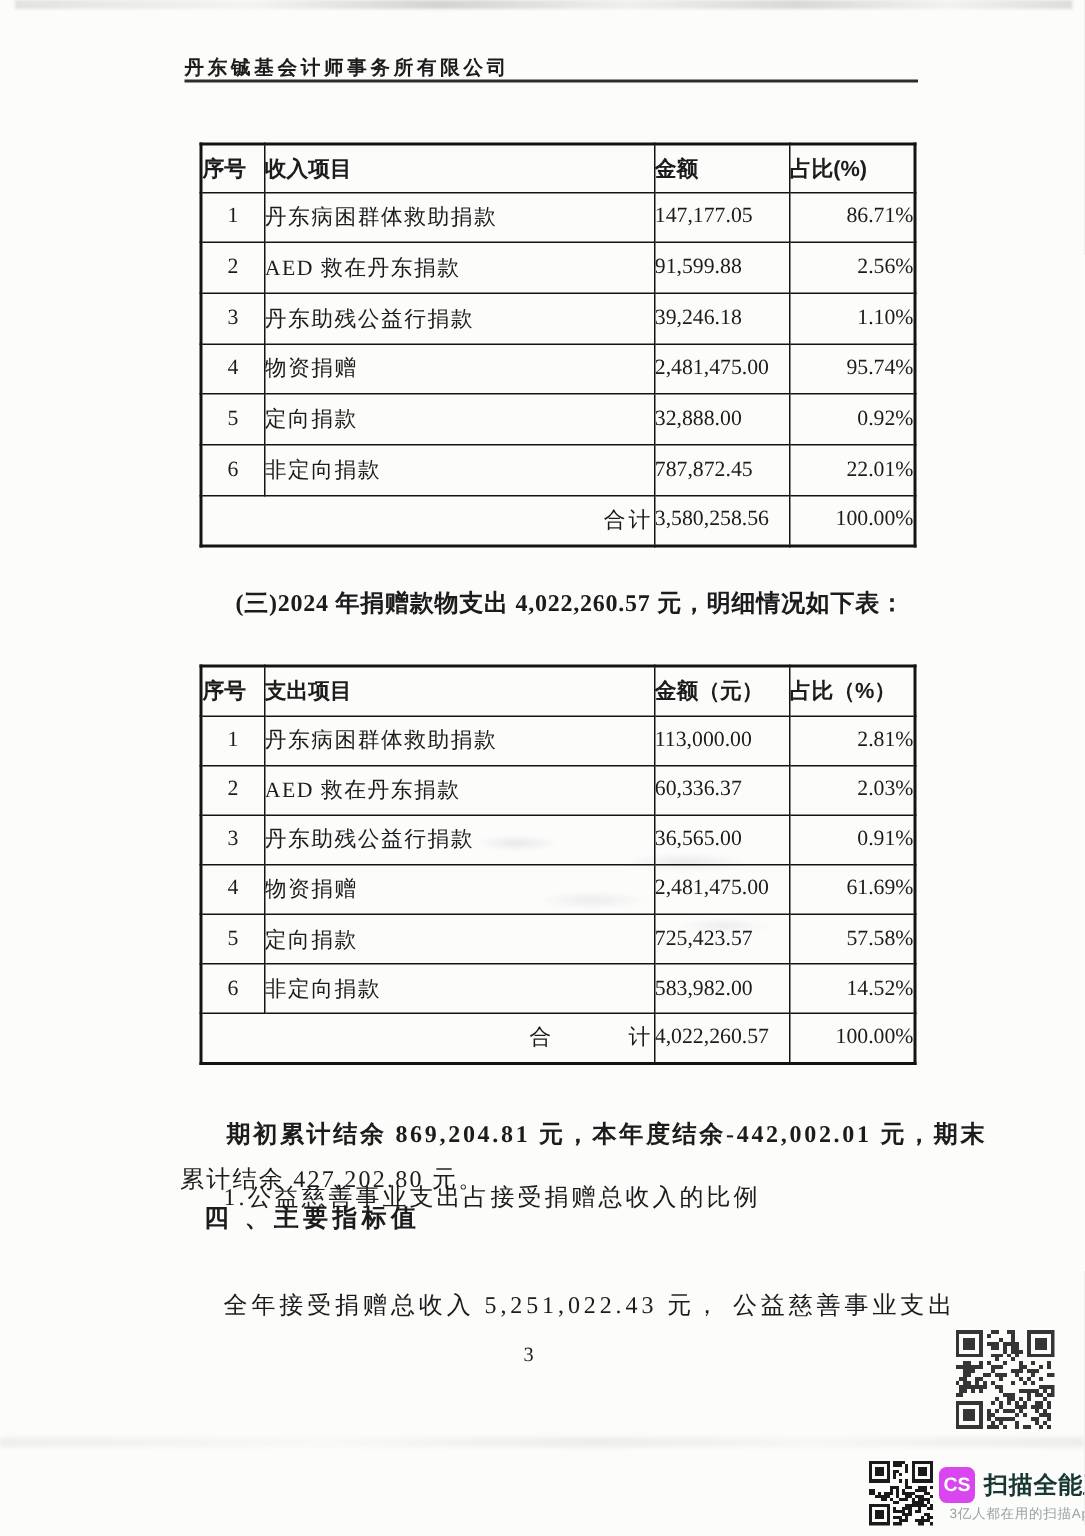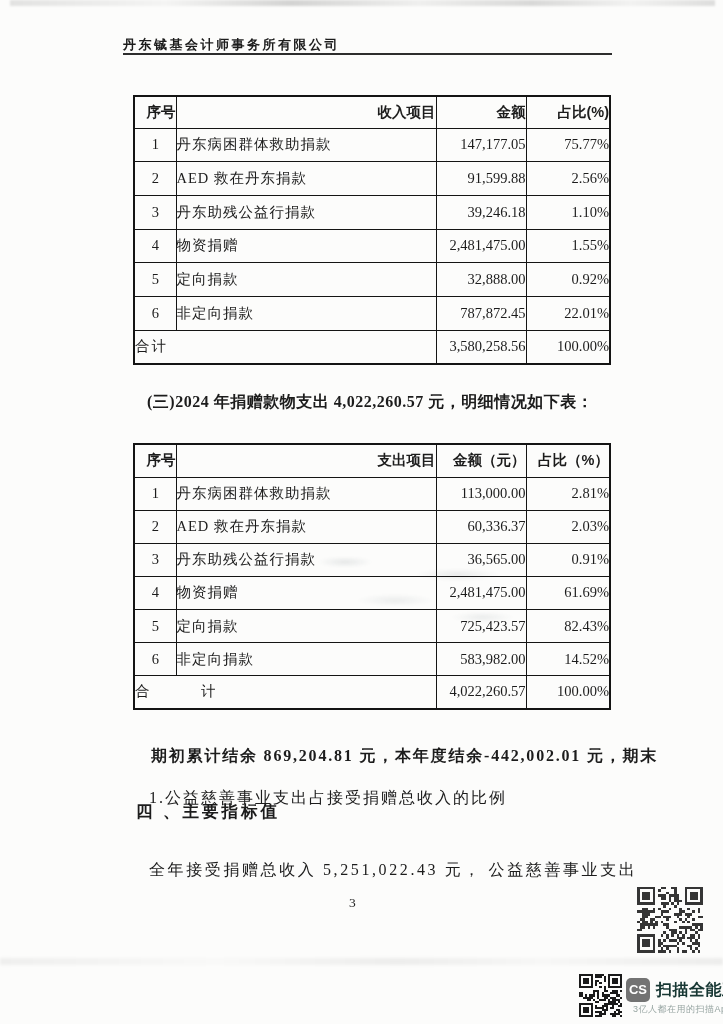--- a/index.html
+++ b/index.html
@@ -37,56 +37,56 @@
   .header-rule{position:absolute;left:123px;top:53px;width:489px;height:2px;background:#2d2d2d;}
   
   table.doc{
     position:absolute;border-collapse:collapse;table-layout:fixed;
     width:476px;left:133px;font-size:14.5px;
   }
   table.doc,table.doc th,table.doc td{border:1.5px solid #141414;}
   table.doc{border-width:2px;}
   table.doc th{
     font-family:"Liberation Sans","DejaVu Sans",sans-serif;
-    font-weight:bold;font-size:14.5px;text-align:right;padding:0;
+    font-weight:bold;font-size:14.5px;text-align:left;padding:0;
   }
   table.doc td{padding:0;white-space:nowrap;overflow:hidden;}
   #income-table{top:95px;}
   #income-table tr{height:33.7px;}
   #income-table thead tr{height:32px;}
   #expense-table{top:443px;}
   #expense-table tr{height:33.1px;}
   td.c-num{text-align:center;}
   td.c-item{text-align:left;padding-left:6px;letter-spacing:1px;}
-  td.c-amt{text-align:right;padding-right:3px;}
+  td.c-amt{padding-right:3px;}
   td.c-pct{text-align:right;padding-right:2px;}
-  tfoot td.t-label{text-align:left;letter-spacing:2px;}
+  tfoot td.t-label{text-align:right;letter-spacing:2px;}
   
   .bodyline{position:absolute;white-space:nowrap;font-size:16px;}
-  .intro{left:147px;top:392px;font-weight:600;letter-spacing:.5px;}
+  .intro{left:157px;top:392px;font-weight:600;letter-spacing:.5px;}
   .sec-title{
     font-family:"Liberation Sans","DejaVu Sans",sans-serif;
     font-weight:bold;font-size:16.5px;letter-spacing:2px;
   }
   .sec3{left:155px;top:716px;}
   .p3a{left:151px;top:746px;letter-spacing:1.8px;font-weight:bold;}
   .p3b{left:120px;top:776px;letter-spacing:1.5px;}
   .sec4{left:136px;top:801px;letter-spacing:3px;}
   .p4a{left:149px;top:788px;letter-spacing:2px;}
   .p4b{left:149px;top:860px;letter-spacing:2.6px;}
   .pageno{position:absolute;left:349px;top:895px;font-size:13.5px;}
   
   .qr{position:absolute;}
   .qr svg{display:block;}
   .qr-big{left:637px;top:886px;width:66px;height:67px;opacity:.88;}
   .qr-small{left:579px;top:974px;width:43px;height:43px;}
   
   .wm-logo{
     position:absolute;left:626px;top:978px;width:24px;height:24px;
-    background:#737373;border-radius:5px;color:#fff;
+    background:#d946ef;border-radius:5px;color:#fff;
     font-family:"Liberation Sans","DejaVu Sans",sans-serif;
     font-weight:bold;font-size:13px;line-height:24px;text-align:center;
   }
   .wm-title{
     position:absolute;left:656px;top:980px;
     font-family:"Liberation Sans","DejaVu Sans",sans-serif;
     font-weight:bold;font-size:16px;color:#173733;white-space:nowrap;letter-spacing:.5px;
   }
   .wm-tagline{
     position:absolute;left:633px;top:1003px;
@@ -119,39 +119,39 @@
         <th>收入项目</th>
         <th>金额</th>
         <th>占比(%)</th>
       </tr>
     </thead>
     <tbody>
         <tr>
           <td class="c-num">1</td>
           <td class="c-item">丹东病困群体救助捐款</td>
           <td class="c-amt">147,177.05</td>
-          <td class="c-pct">75.77%</td>
+          <td class="c-pct">86.71%</td>
         </tr>
         <tr>
           <td class="c-num">2</td>
           <td class="c-item">AED 救在丹东捐款</td>
           <td class="c-amt">91,599.88</td>
           <td class="c-pct">2.56%</td>
         </tr>
         <tr>
           <td class="c-num">3</td>
           <td class="c-item">丹东助残公益行捐款</td>
           <td class="c-amt">39,246.18</td>
           <td class="c-pct">1.10%</td>
         </tr>
         <tr>
           <td class="c-num">4</td>
           <td class="c-item">物资捐赠</td>
           <td class="c-amt">2,481,475.00</td>
-          <td class="c-pct">1.55%</td>
+          <td class="c-pct">95.74%</td>
         </tr>
         <tr>
           <td class="c-num">5</td>
           <td class="c-item">定向捐款</td>
           <td class="c-amt">32,888.00</td>
           <td class="c-pct">0.92%</td>
         </tr>
         <tr>
           <td class="c-num">6</td>
           <td class="c-item">非定向捐款</td>
@@ -207,39 +207,40 @@
         <tr>
           <td class="c-num">4</td>
           <td class="c-item">物资捐赠</td>
           <td class="c-amt">2,481,475.00</td>
           <td class="c-pct">61.69%</td>
         </tr>
         <tr>
           <td class="c-num">5</td>
           <td class="c-item">定向捐款</td>
           <td class="c-amt">725,423.57</td>
-          <td class="c-pct">82.43%</td>
+          <td class="c-pct">57.58%</td>
         </tr>
         <tr>
           <td class="c-num">6</td>
           <td class="c-item">非定向捐款</td>
           <td class="c-amt">583,982.00</td>
           <td class="c-pct">14.52%</td>
         </tr>
       </tbody>
     <tfoot>
       <tr>
         <td colspan="2" class="t-label">合　　　计</td>
         <td class="c-amt">4,022,260.57</td>
         <td class="c-pct">100.00%</td>
       </tr>
     </tfoot>
   </table>
 
   <div class="bodyline p3a">期初累计结余 869,204.81 元，本年度结余-442,002.01 元，期末</div>
+  <div class="bodyline p3b">累计结余 427,202.80 元。</div>
 
   <div class="bodyline sec-title sec4">四 、主要指标值</div>
   <div class="bodyline p4a">1.公益慈善事业支出占接受捐赠总收入的比例</div>
   <div class="bodyline p4b">全年接受捐赠总收入 5,251,022.43 元， 公益慈善事业支出</div>
 
   <div class="pageno">3</div>
 
   <div class="qr qr-big">
       <svg viewBox="0 0 25 25" width="100%" height="100%" shape-rendering="crispEdges" fill="#1a1a1a">
         <rect x="9" y="0" width="1" height="1"></rect>

